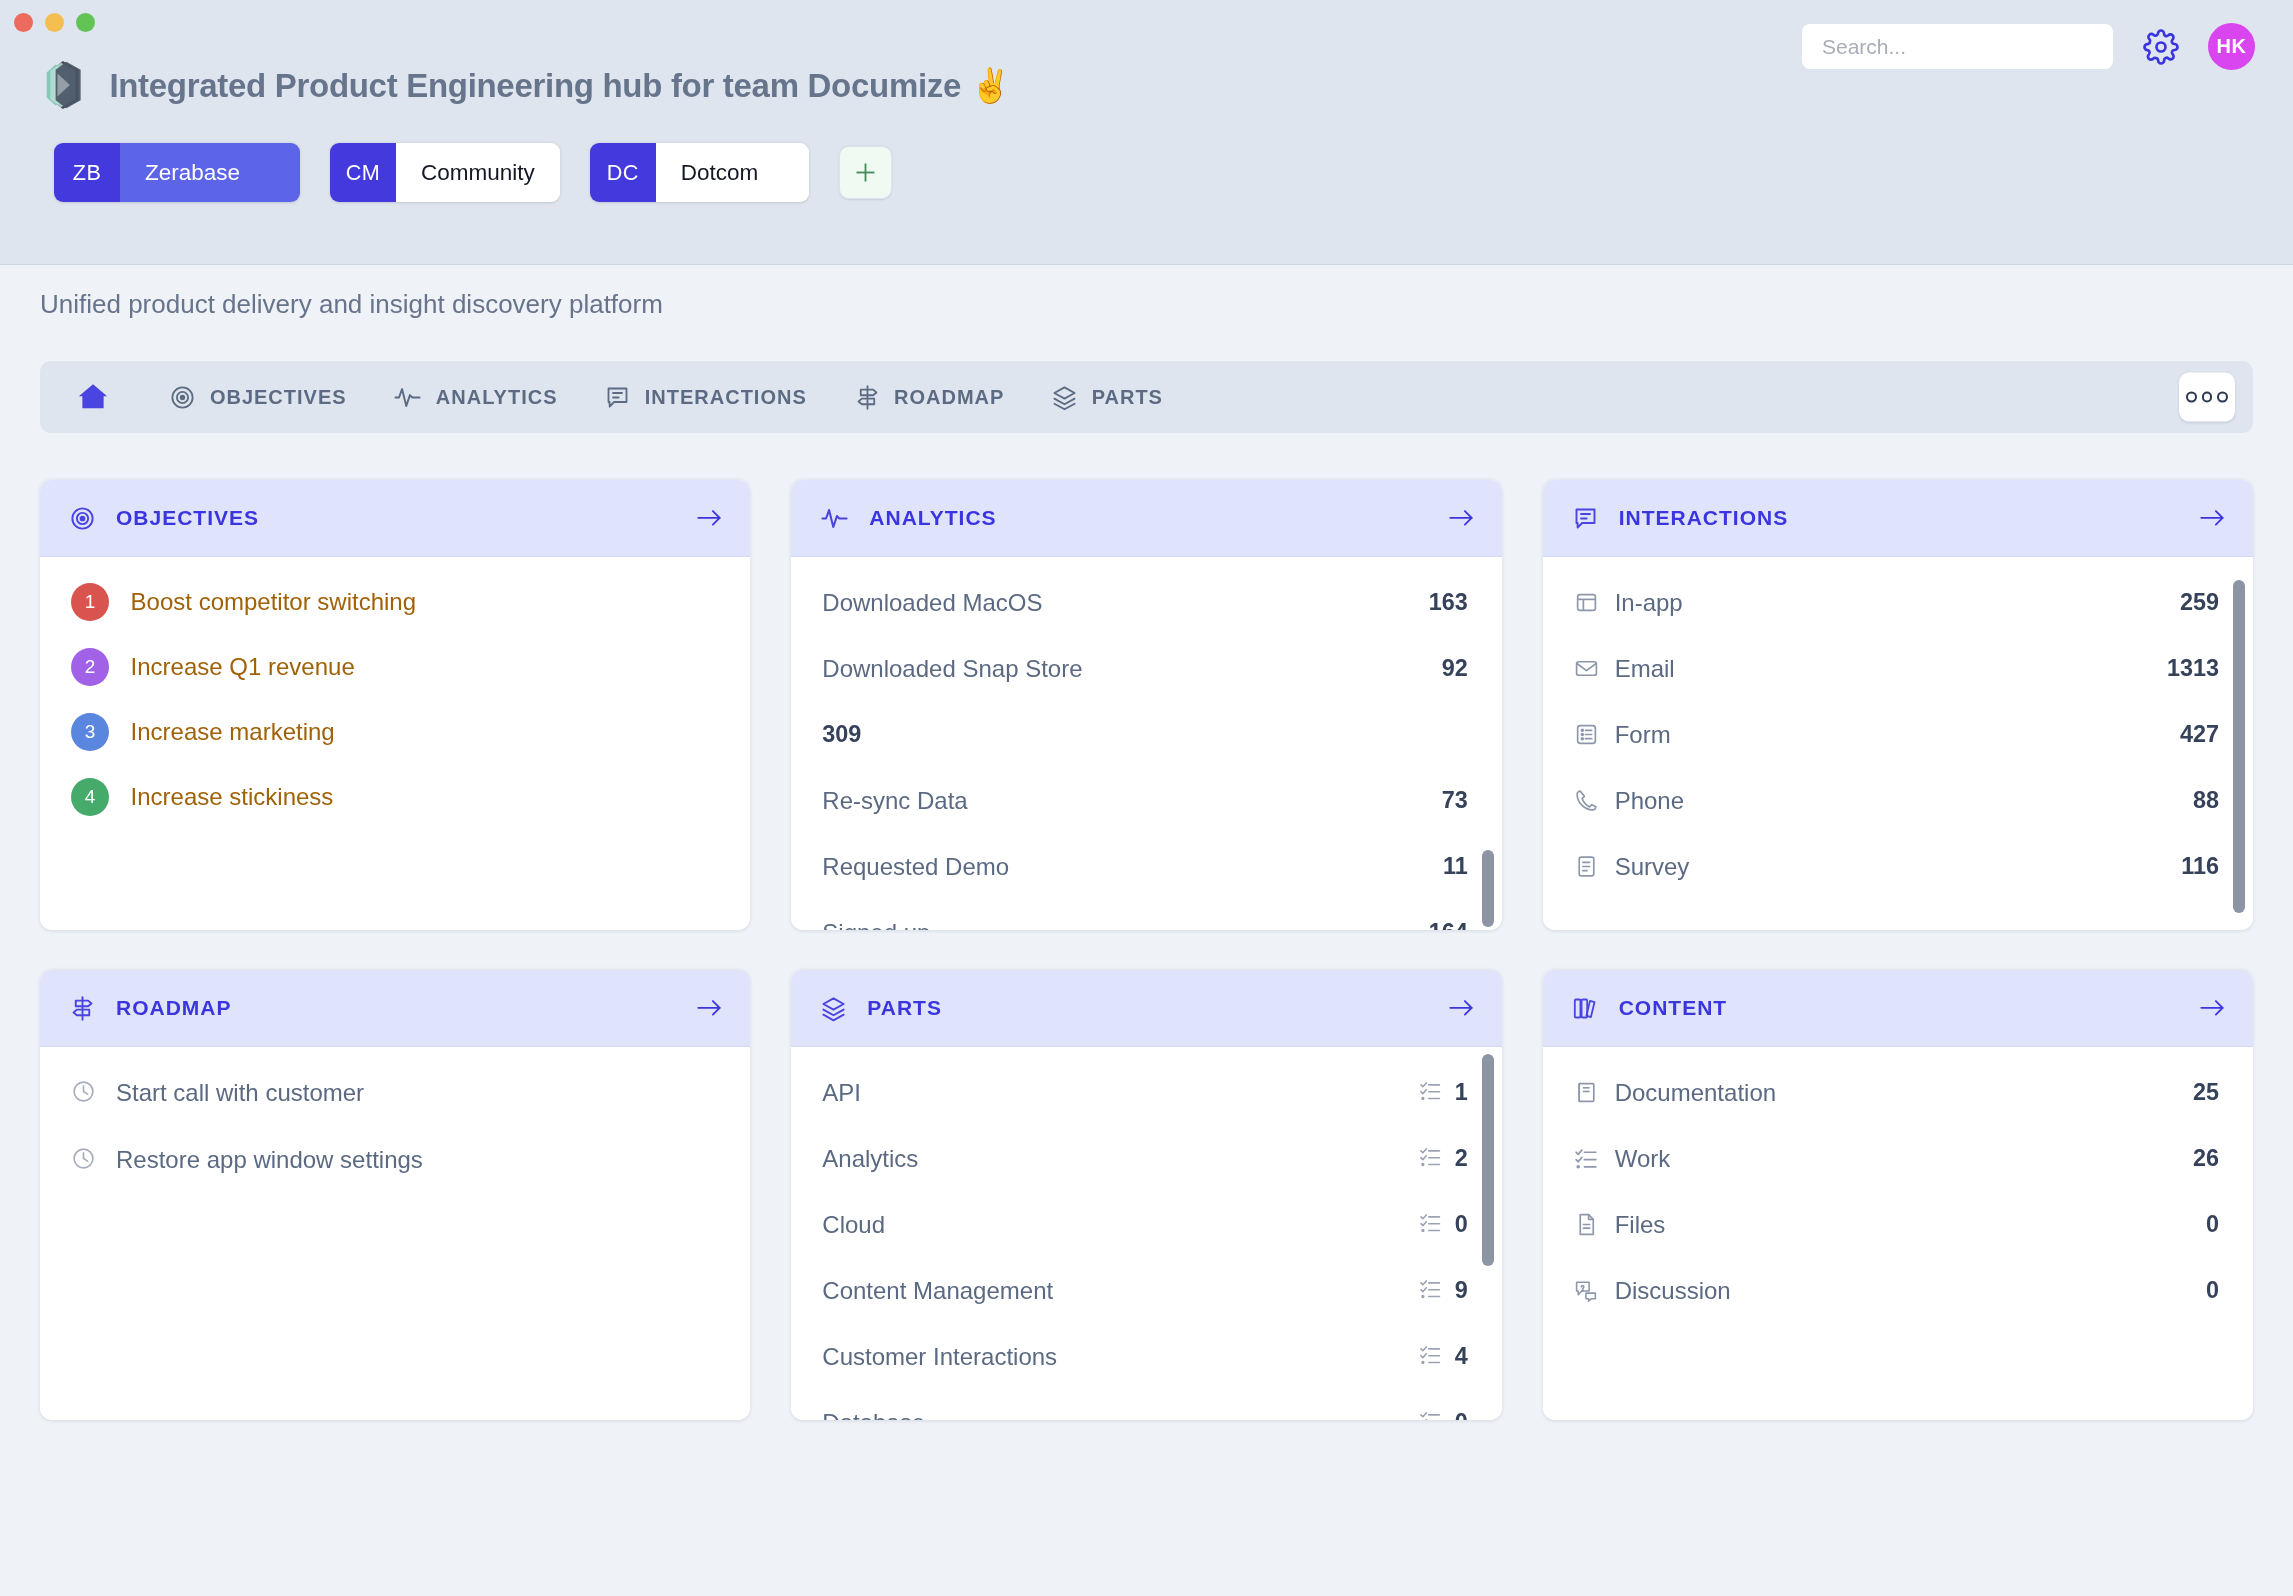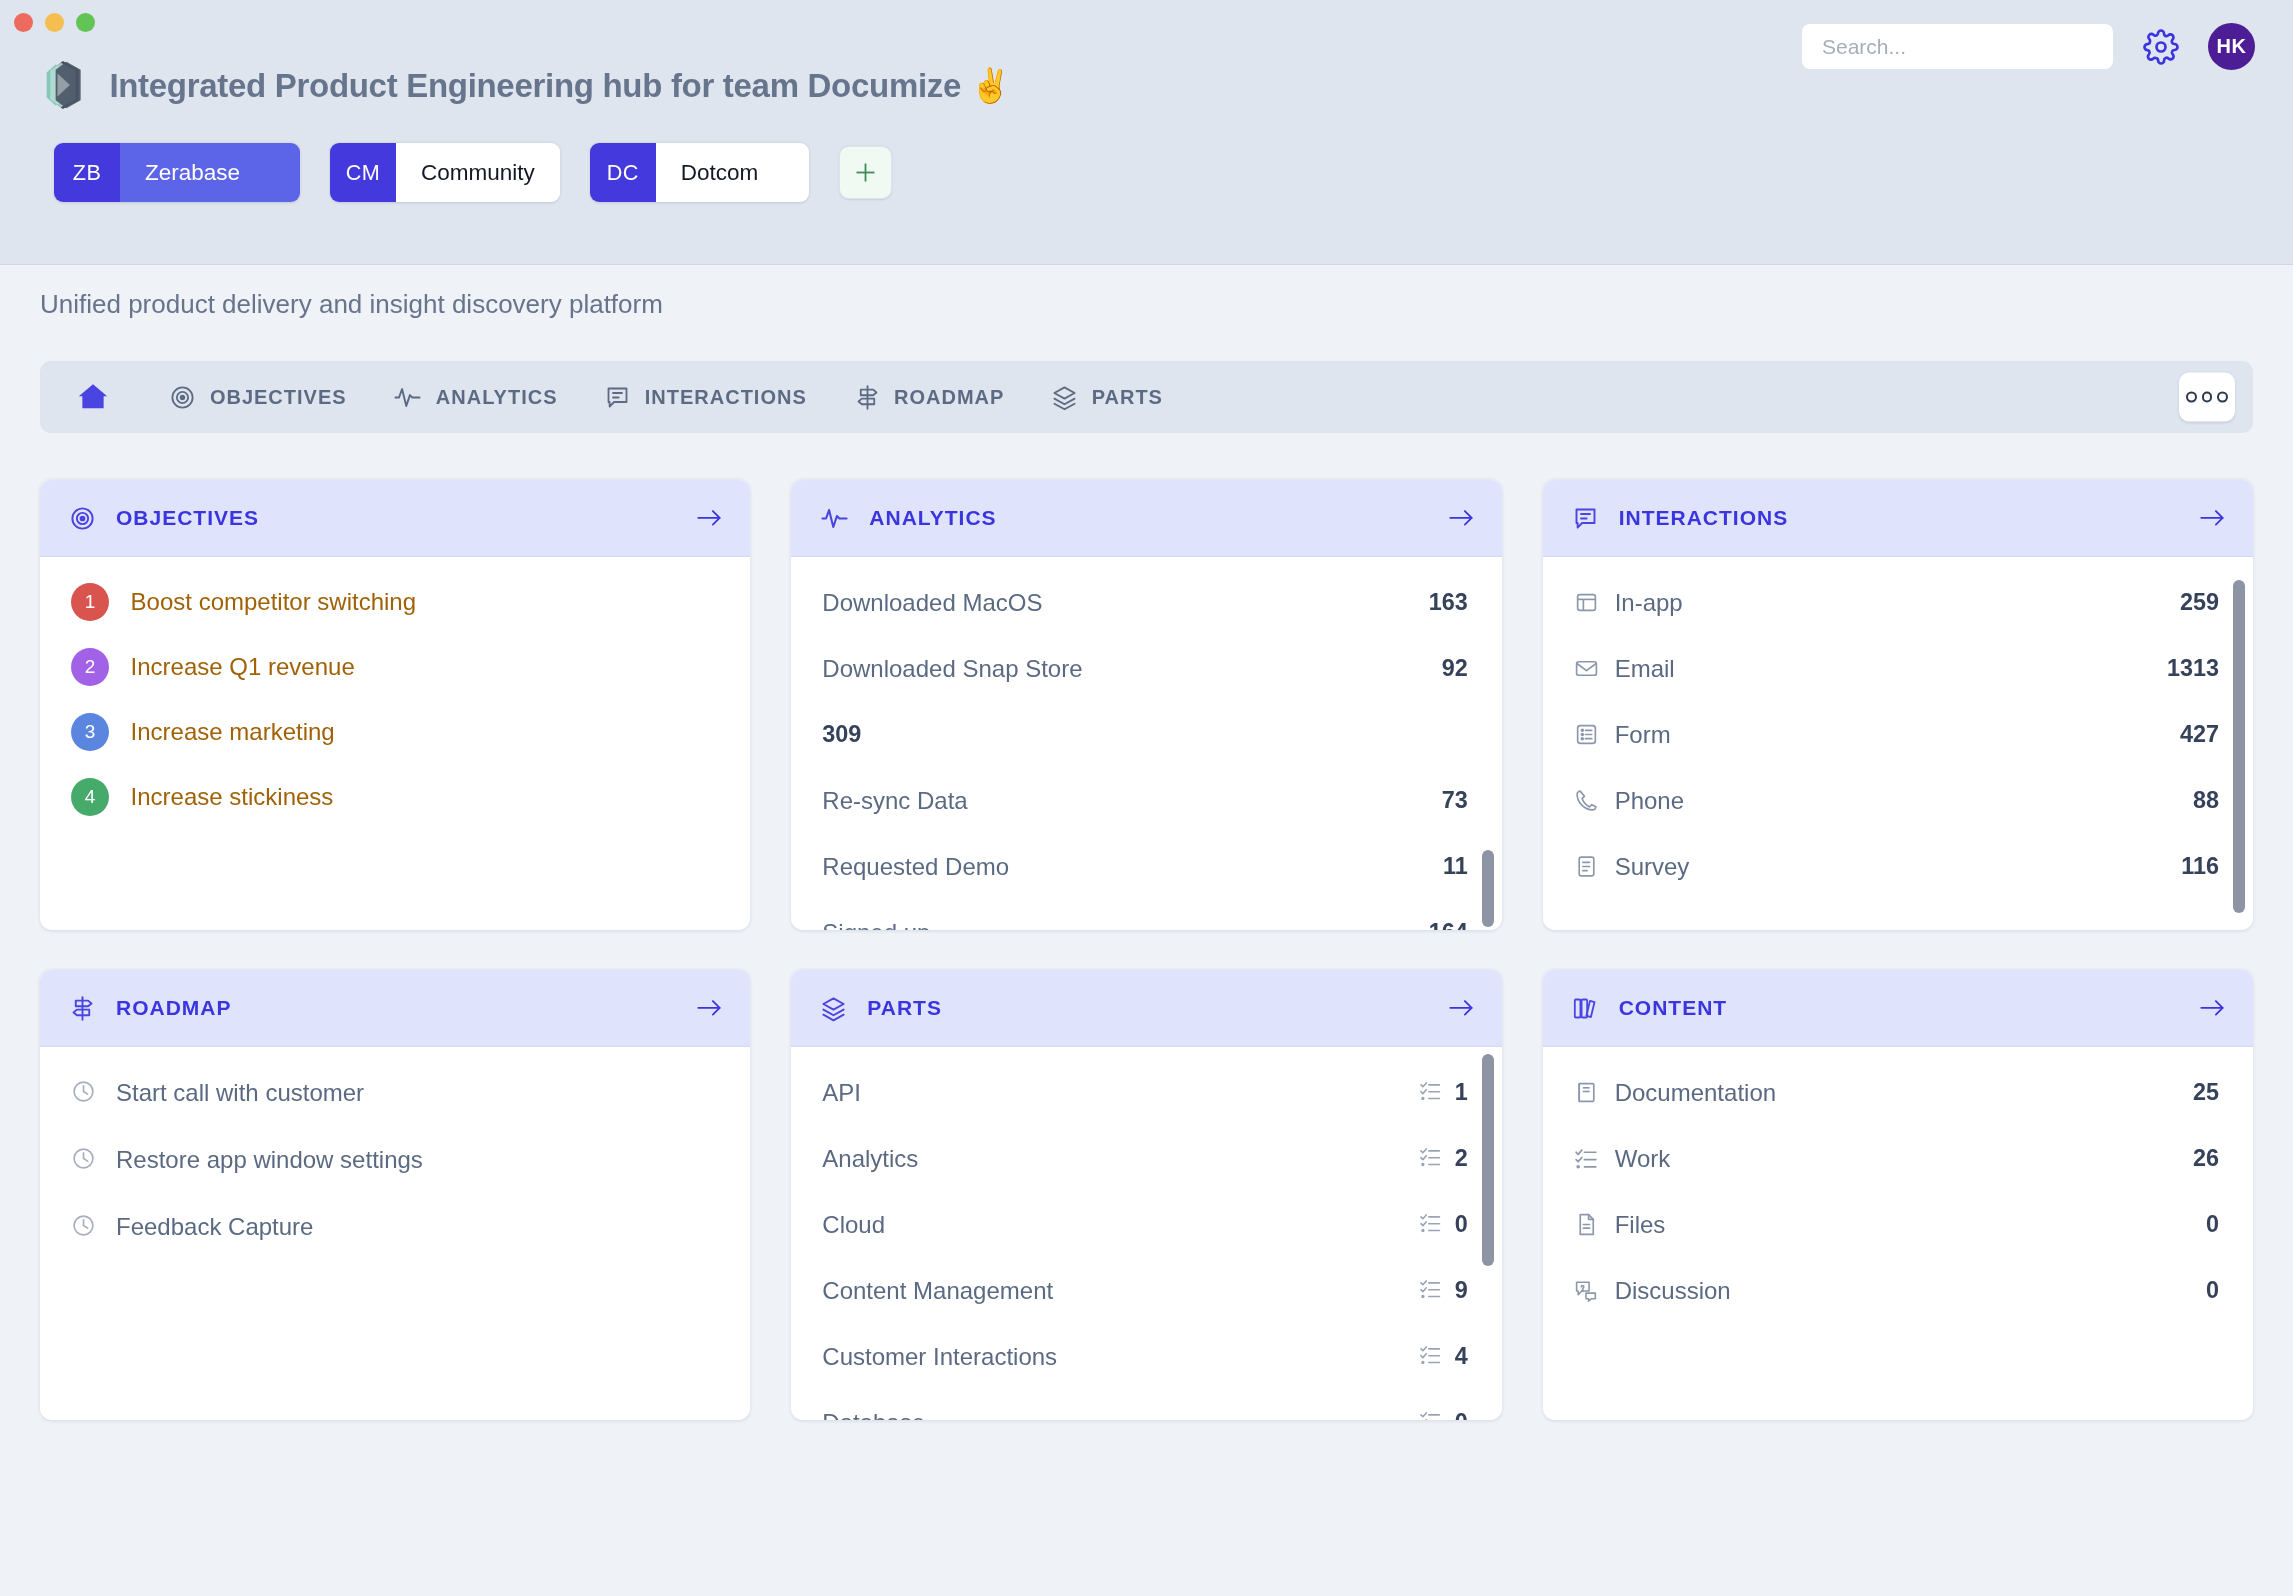--- a/index.html
+++ b/index.html
@@ -34,21 +34,21 @@
     width: 311px; height: 45px;
     background: #fff; border: none; border-radius: 8px;
     font-size: 21px; color: #333;
     padding: 0 20px;
     font-family: "Liberation Sans", sans-serif;
   }
   .searchbox::placeholder { color: #a8adb8; }
   .gear-btn { width: 41px; height: 41px; display: flex; align-items: center; justify-content: center; cursor: pointer; }
   .avatar {
     width: 47px; height: 47px; border-radius: 50%;
-    background: #4c1d95; color: #fff;
+    background: #d946ef; color: #fff;
     display: flex; align-items: center; justify-content: center;
     font-size: 20px; font-weight: 600; letter-spacing: 0.5px;
   }
 
   .brandrow {
     position: absolute; top: 59px; left: 36px;
     display: flex; align-items: center; gap: 23.4px;
   }
   .logo { width: 50px; height: 52px; flex: none; }
   .brandtitle {
@@ -520,29 +520,20 @@
           <span class="rlabel">Start call with customer</span>
         </div>
         <div class="roadrow">
           <span class="srico">
             <svg width="25" height="25" viewBox="0 0 24 24" fill="none" stroke="#a6aebd" stroke-width="1.6" stroke-linecap="round">
               <circle cx="12" cy="12" r="9"></circle>
                 <polyline points="12,6.5 12,12 16,14.5"></polyline>
             </svg>
           </span>
           <span class="rlabel">Restore app window settings</span>
-        </div>
-        <div class="roadrow">
-          <span class="srico">
-            <svg width="25" height="25" viewBox="0 0 24 24" fill="none" stroke="#a6aebd" stroke-width="1.6" stroke-linecap="round">
-              <circle cx="12" cy="12" r="9"></circle>
-                <polyline points="12,6.5 12,12 16,14.5"></polyline>
-            </svg>
-          </span>
-          <span class="rlabel">Feedback Capture</span>
         </div>
       </div>
     </div>
 
     <div class="card">
       <div class="cardhead">
         <span class="chico">
           <svg width="27" height="27" viewBox="0 0 24 24" fill="none" stroke="#4a44e0" stroke-width="1.7" stroke-linecap="round" stroke-linejoin="round">
             <path d="M12 3 21 8 12 13 3 8z"></path>
               <path d="M3 13l9 5 9-5"></path>

